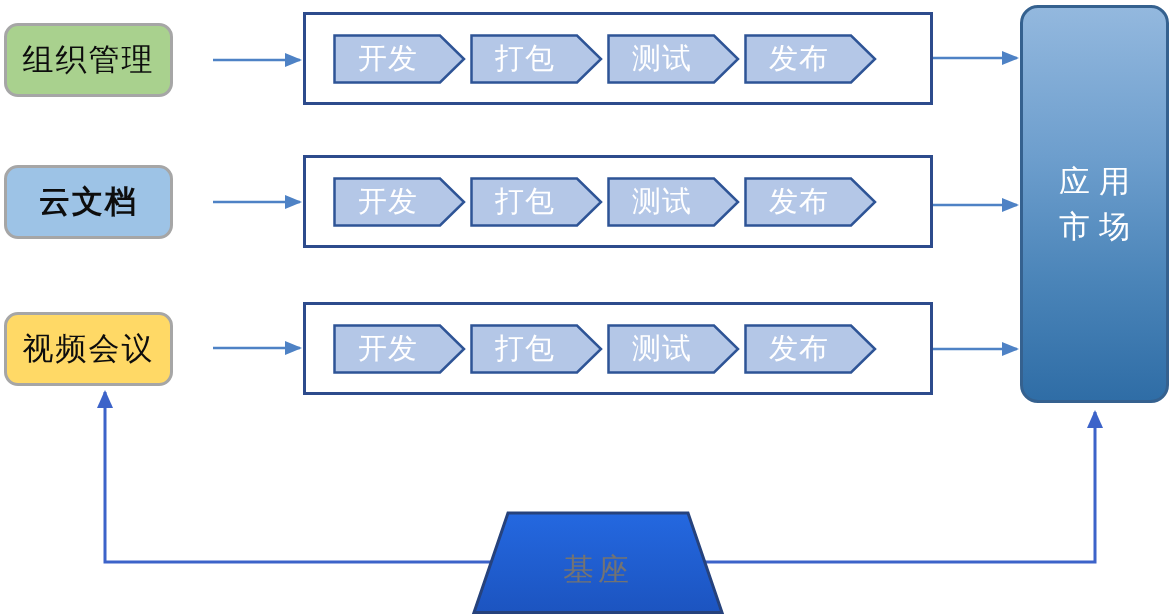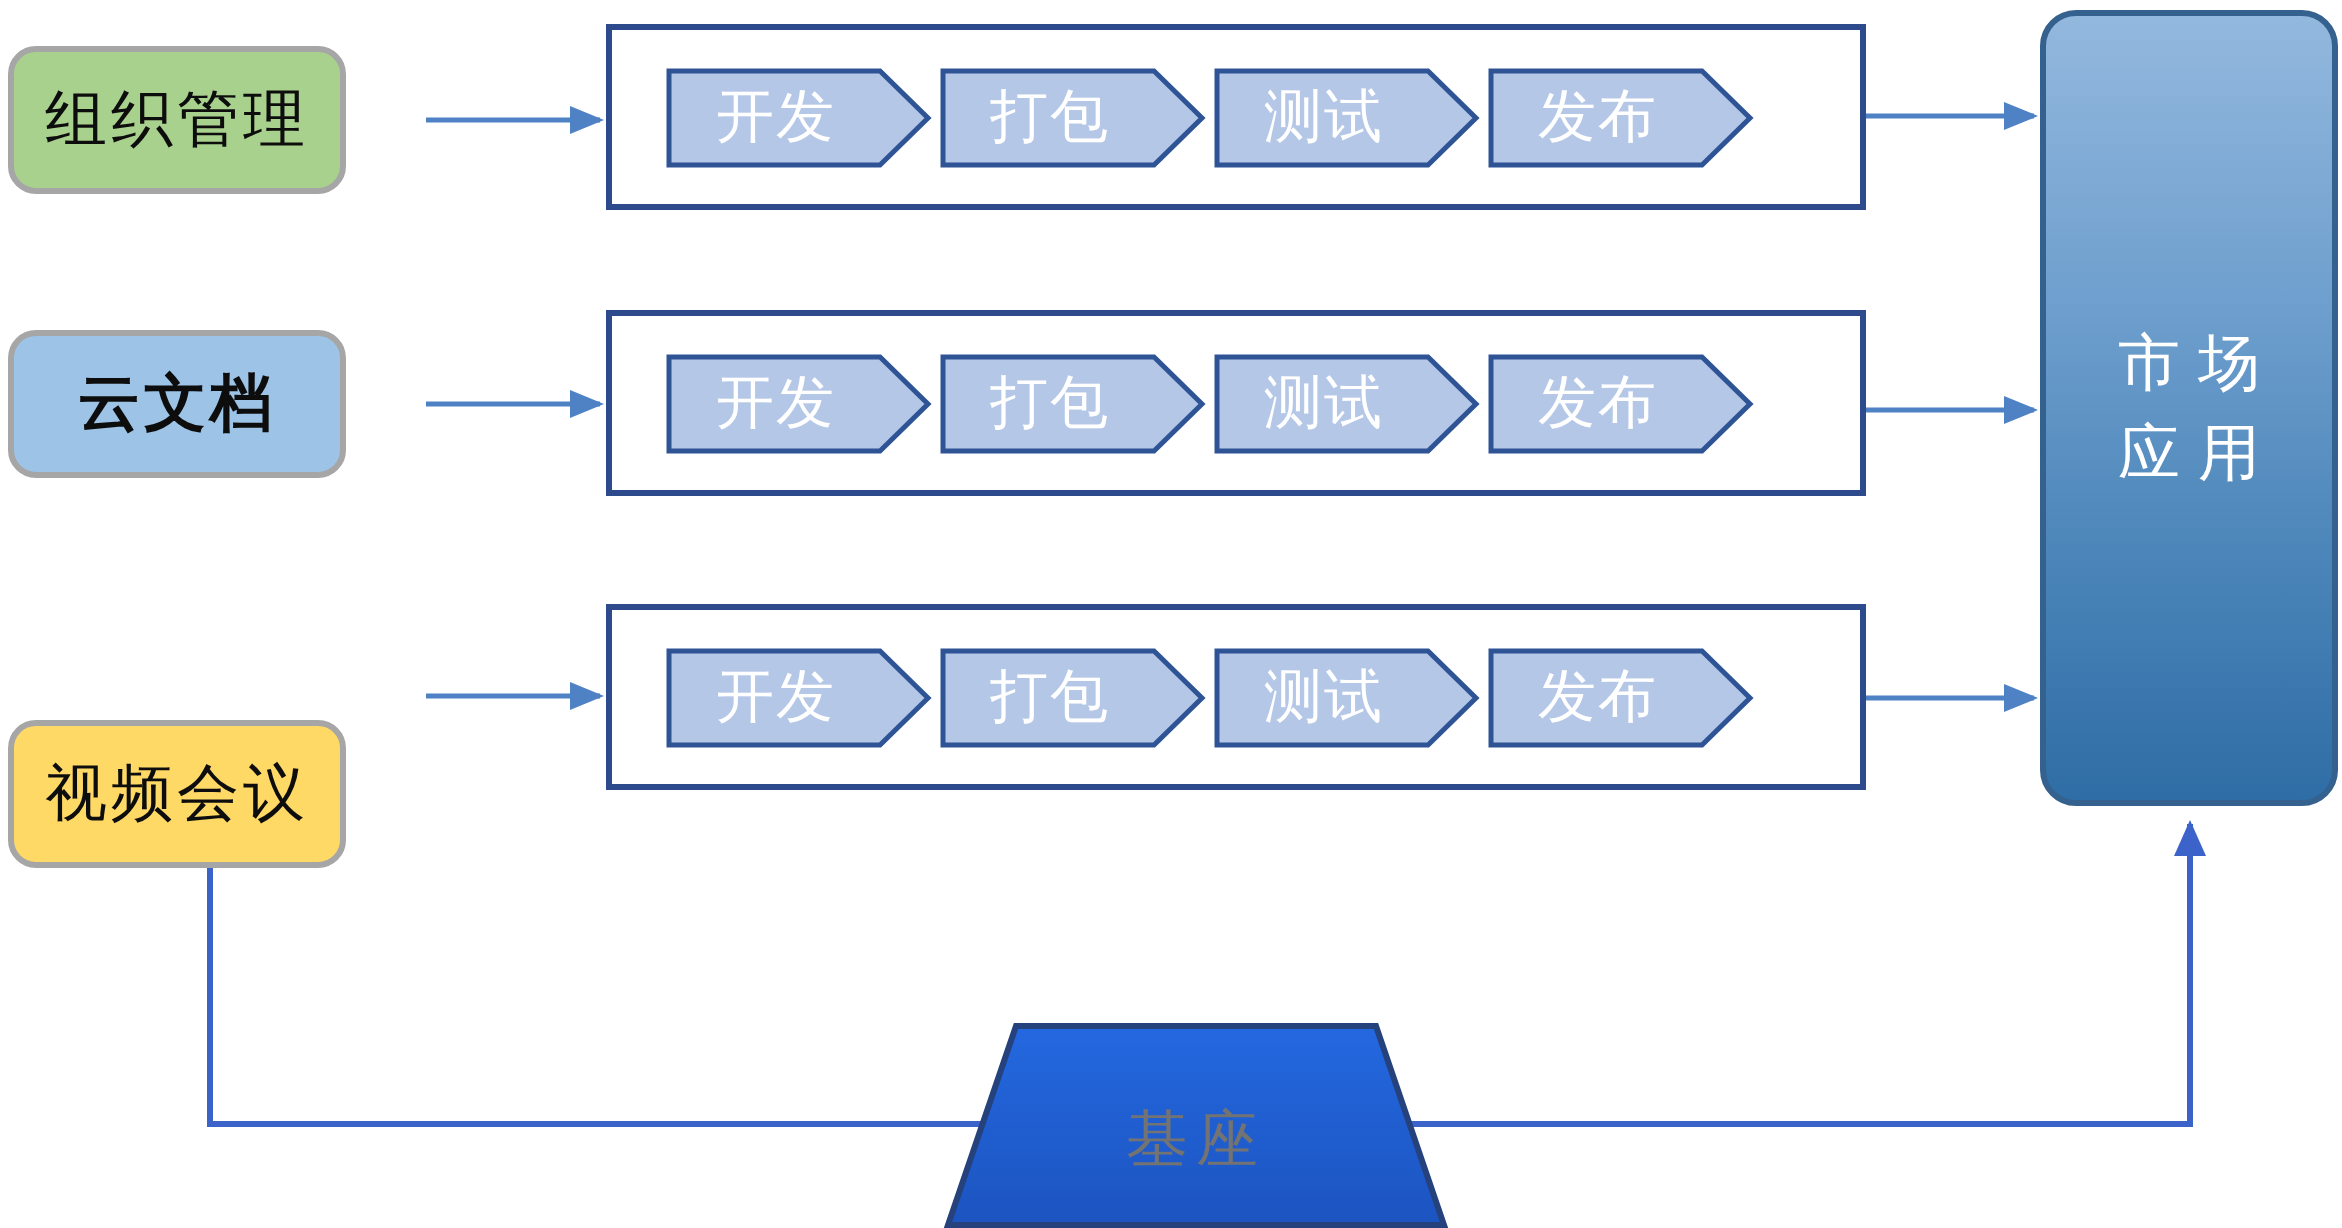--- a/index.html
+++ b/index.html
@@ -17,21 +17,21 @@
     left:4px;width:169px;height:74px;
     box-sizing:border-box;
     border:3px solid #a6a6a6;
     border-radius:14px;
     display:flex;align-items:center;justify-content:center;
     font-size:31px;color:#0d0d0d;
     letter-spacing:2px;
   }
   .source-green{top:23px;background:#a9d18e;}
   .source-blue{top:165px;background:#9dc3e6;font-weight:bold;}
-  .source-yellow{top:312px;background:#ffd966;margin-top:48px;}
+  .source-yellow{top:312px;background:#ffd966;}
 
   
   .pipeline{
     position:absolute;
     left:303px;width:630px;height:93px;
     box-sizing:border-box;
     border:3px solid #2d4b8c;
     display:flex;align-items:center;
     padding-left:27px;gap:4px;
   }
@@ -192,17 +192,17 @@
     </div>
     <div class="stage">
       <svg width="133" height="50" viewBox="0 0 133 50">
           <polygon points="1.5,1.5 107,1.5 131,25 107,48.5 1.5,48.5"></polygon>
         </svg>
       <span class="stage-label">发布</span>
     </div>
   </div>
 
   <div class="market-box">
+    <span class="market-line">应用</span>
     <span class="market-line">市场</span>
-    <span class="market-line">应用</span>
   </div>
 
 </div>
 
 </body></html>

